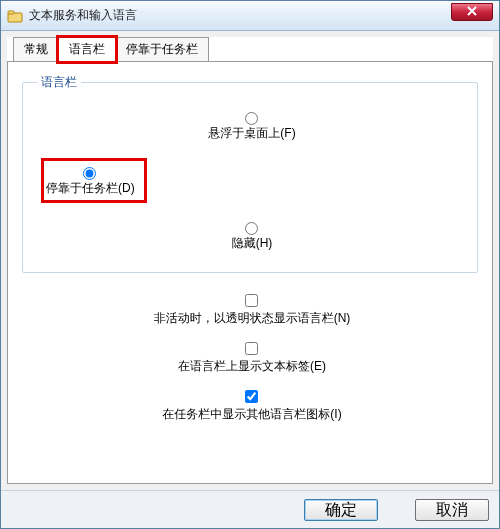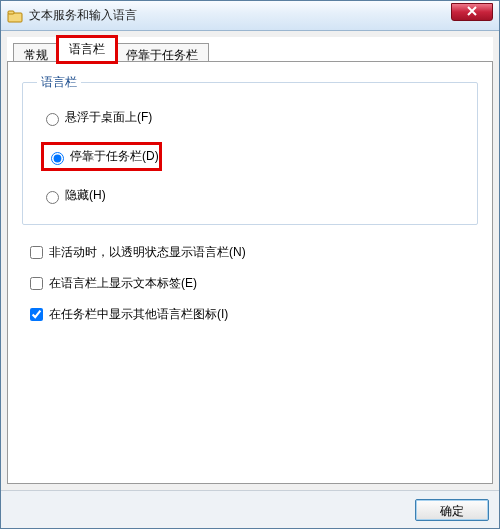--- a/index.html
+++ b/index.html
@@ -74,21 +74,21 @@
     margin-left: 6px;
   }
   .tab {
     padding: 3px 10px 3px 10px;
     border: 1px solid #9a9a9a;
     border-bottom: none;
     background: #f7f7f7;
     margin-right: -1px;
     font-size: 12px;
     position: relative;
-    top: 6px;
+    top: 0;
     cursor: pointer;
   }
   .tab.active {
     background: #fff;
     z-index: 2;
     top: 1px;
     border-bottom: 1px solid #fff;
   }
   .tab.highlight {
     outline: 3px solid #e00000;
@@ -110,28 +110,29 @@
   fieldset.group legend {
     padding: 0 4px;
     font-size: 12px;
     color: #1a4b8c;
   }
   .radio-row, .check-row {
     display: flex;
     align-items: center;
     margin: 8px 0 8px 4px;
     font-size: 12px;
+    flex-direction: column;
   }
   .radio-row input, .check-row input {
     margin-right: 6px;
   }
   .radio-row.highlight {
     display: inline-flex;
     border: 3px solid #e00000;
-    padding: 3px 0 3px 2px;
+    padding: 3px 9px 3px 2px;
   }
   .check-section {
     margin-top: 18px;
     margin-left: 4px;
   }
   .check-row { margin: 12px 0; }
   .buttonbar {
     height: 38px;
     background: #eef2f6;
     border-top: 1px solid #c8d0d8;
@@ -139,24 +140,24 @@
     align-items: center;
     justify-content: flex-end;
     padding-right: 10px;
     gap: 8px;
   }
   .btn {
     min-width: 74px;
     height: 22px;
     border: 1px solid #707070;
     background: linear-gradient(to bottom, #fdfdfd, #e3e3e3);
-    font-size: 12px;
+    font-size: 16px;
     cursor: pointer;
     display: inline-flex;
-    align-items: flex-end;
+    align-items: flex-start;
     justify-content: center;
     border-radius: 2px;
     margin-left: 29px;
   }
   .btn.default {
     border: 1px solid #3c7fb1;
     box-shadow: 0 0 0 1px #a6d1ef inset;
   }
 </style>
 </head>
@@ -234,15 +235,18 @@
       </div>
 
     </div>
 
   </div>
 
   <div class="buttonbar">
     <div class="btn default">
       <span>确定</span>
     </div>
+    <div class="btn">
+      <span>取消</span>
+    </div>
   </div>
 
 </div>
 
 </body></html>

